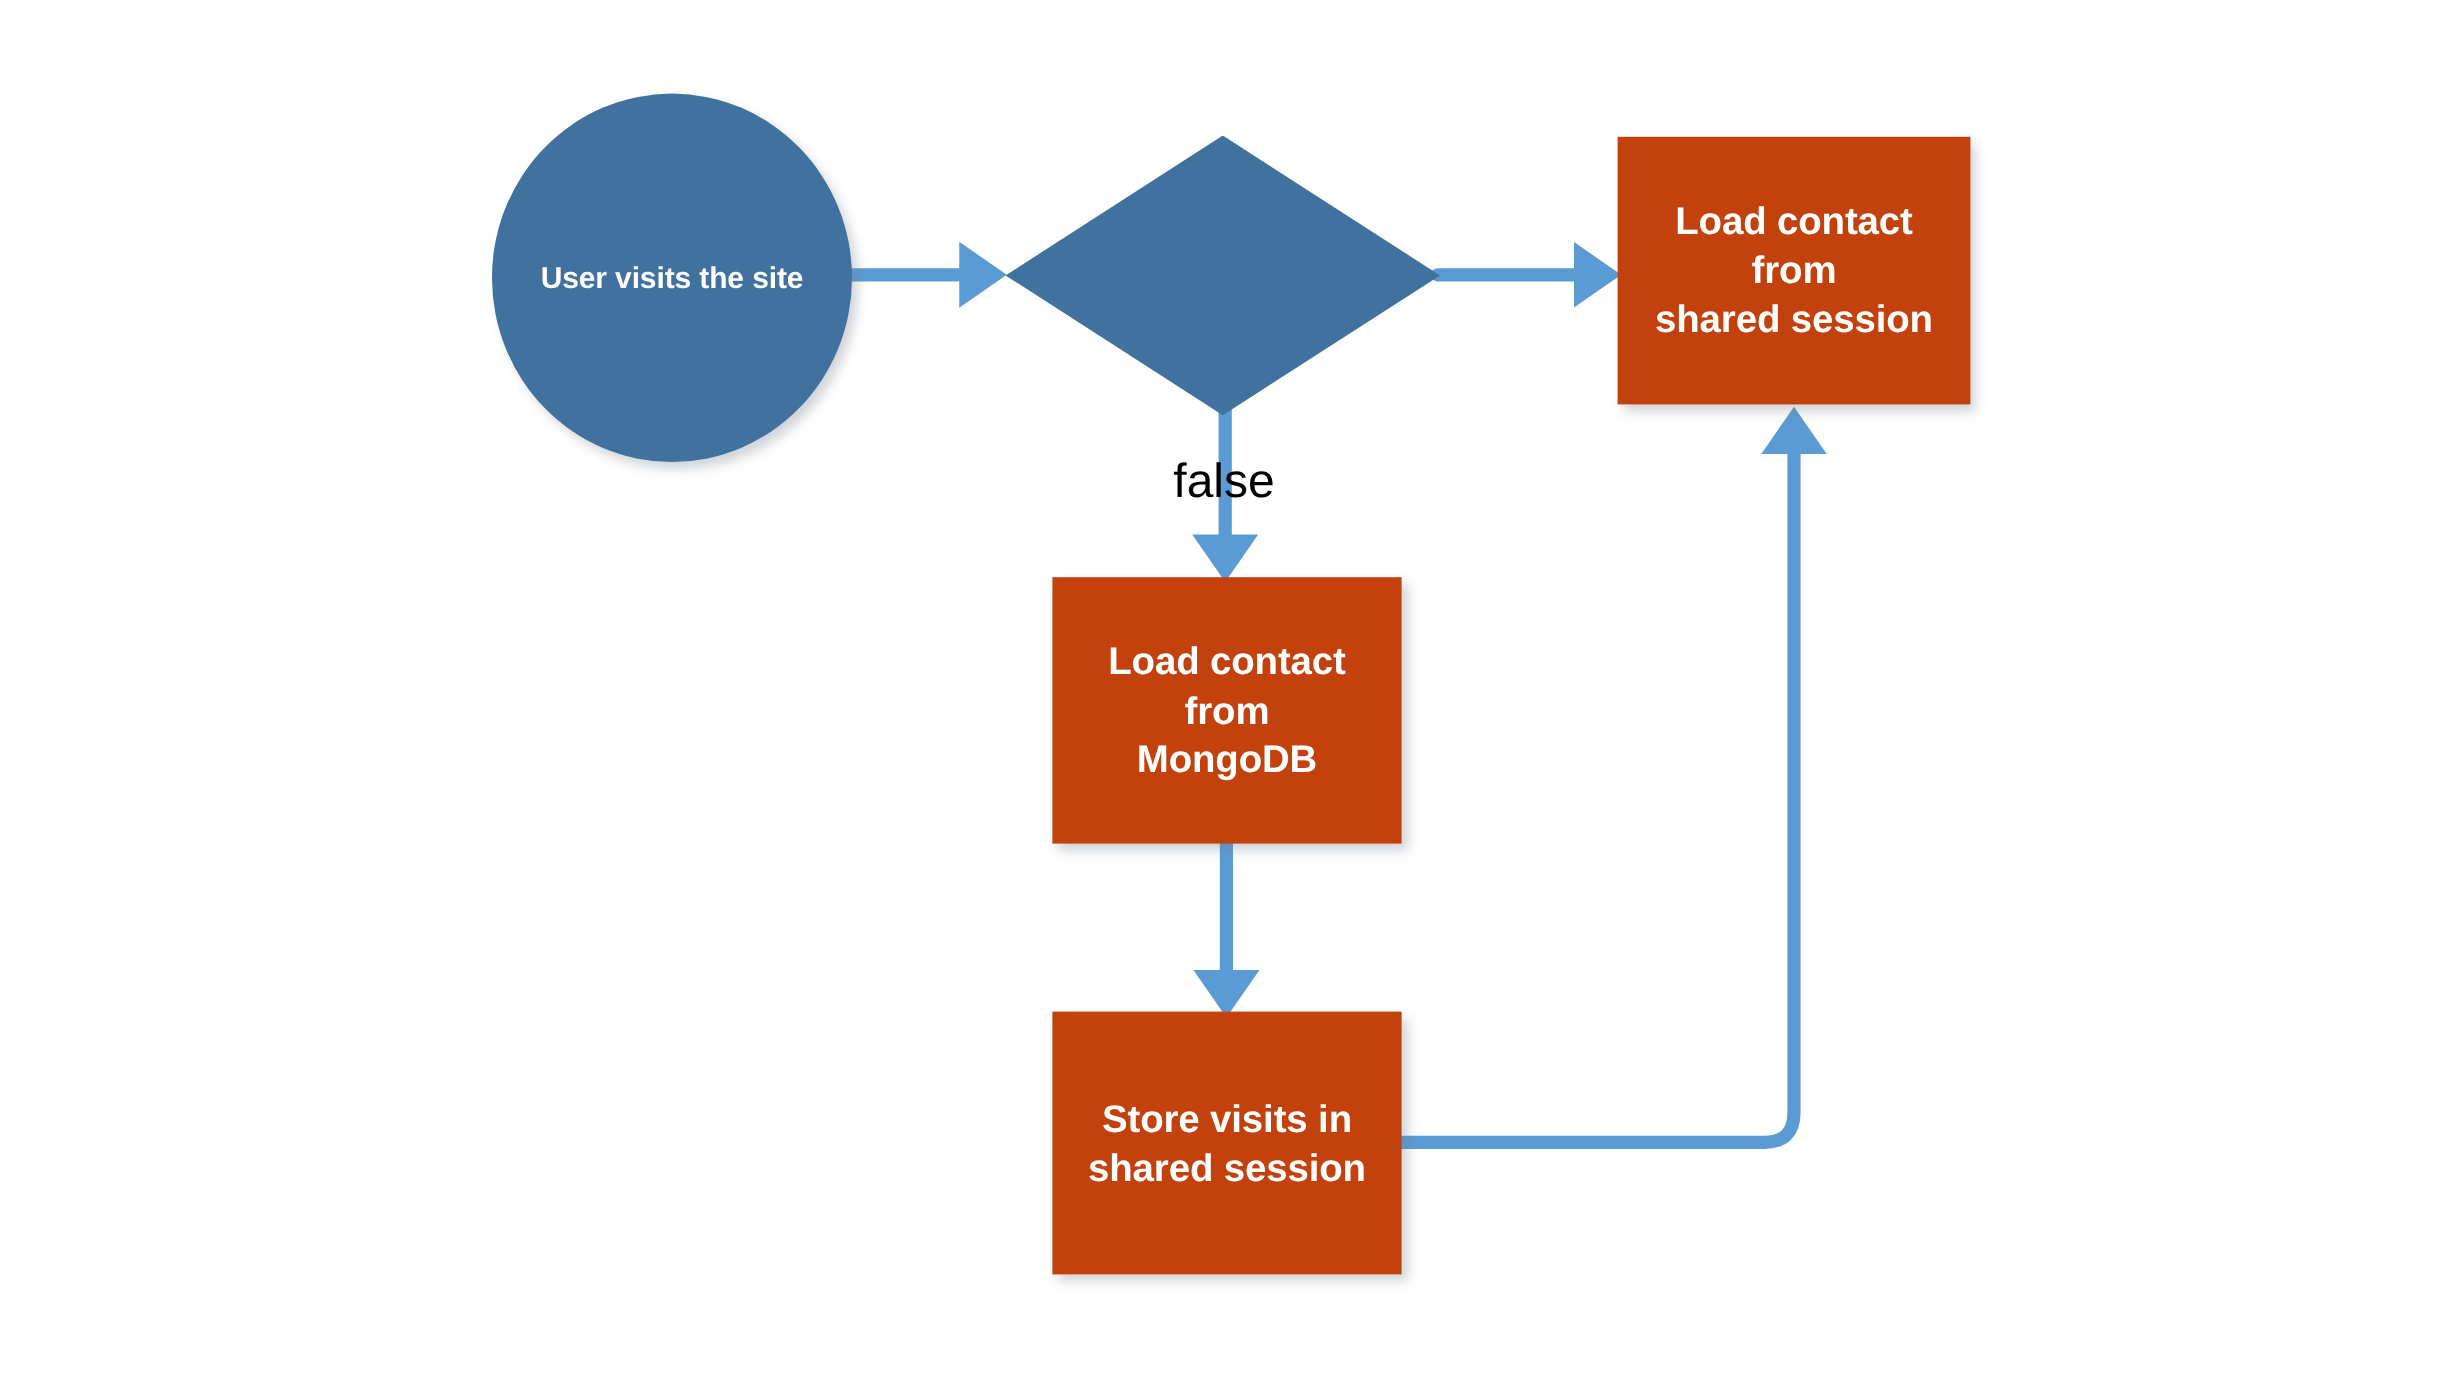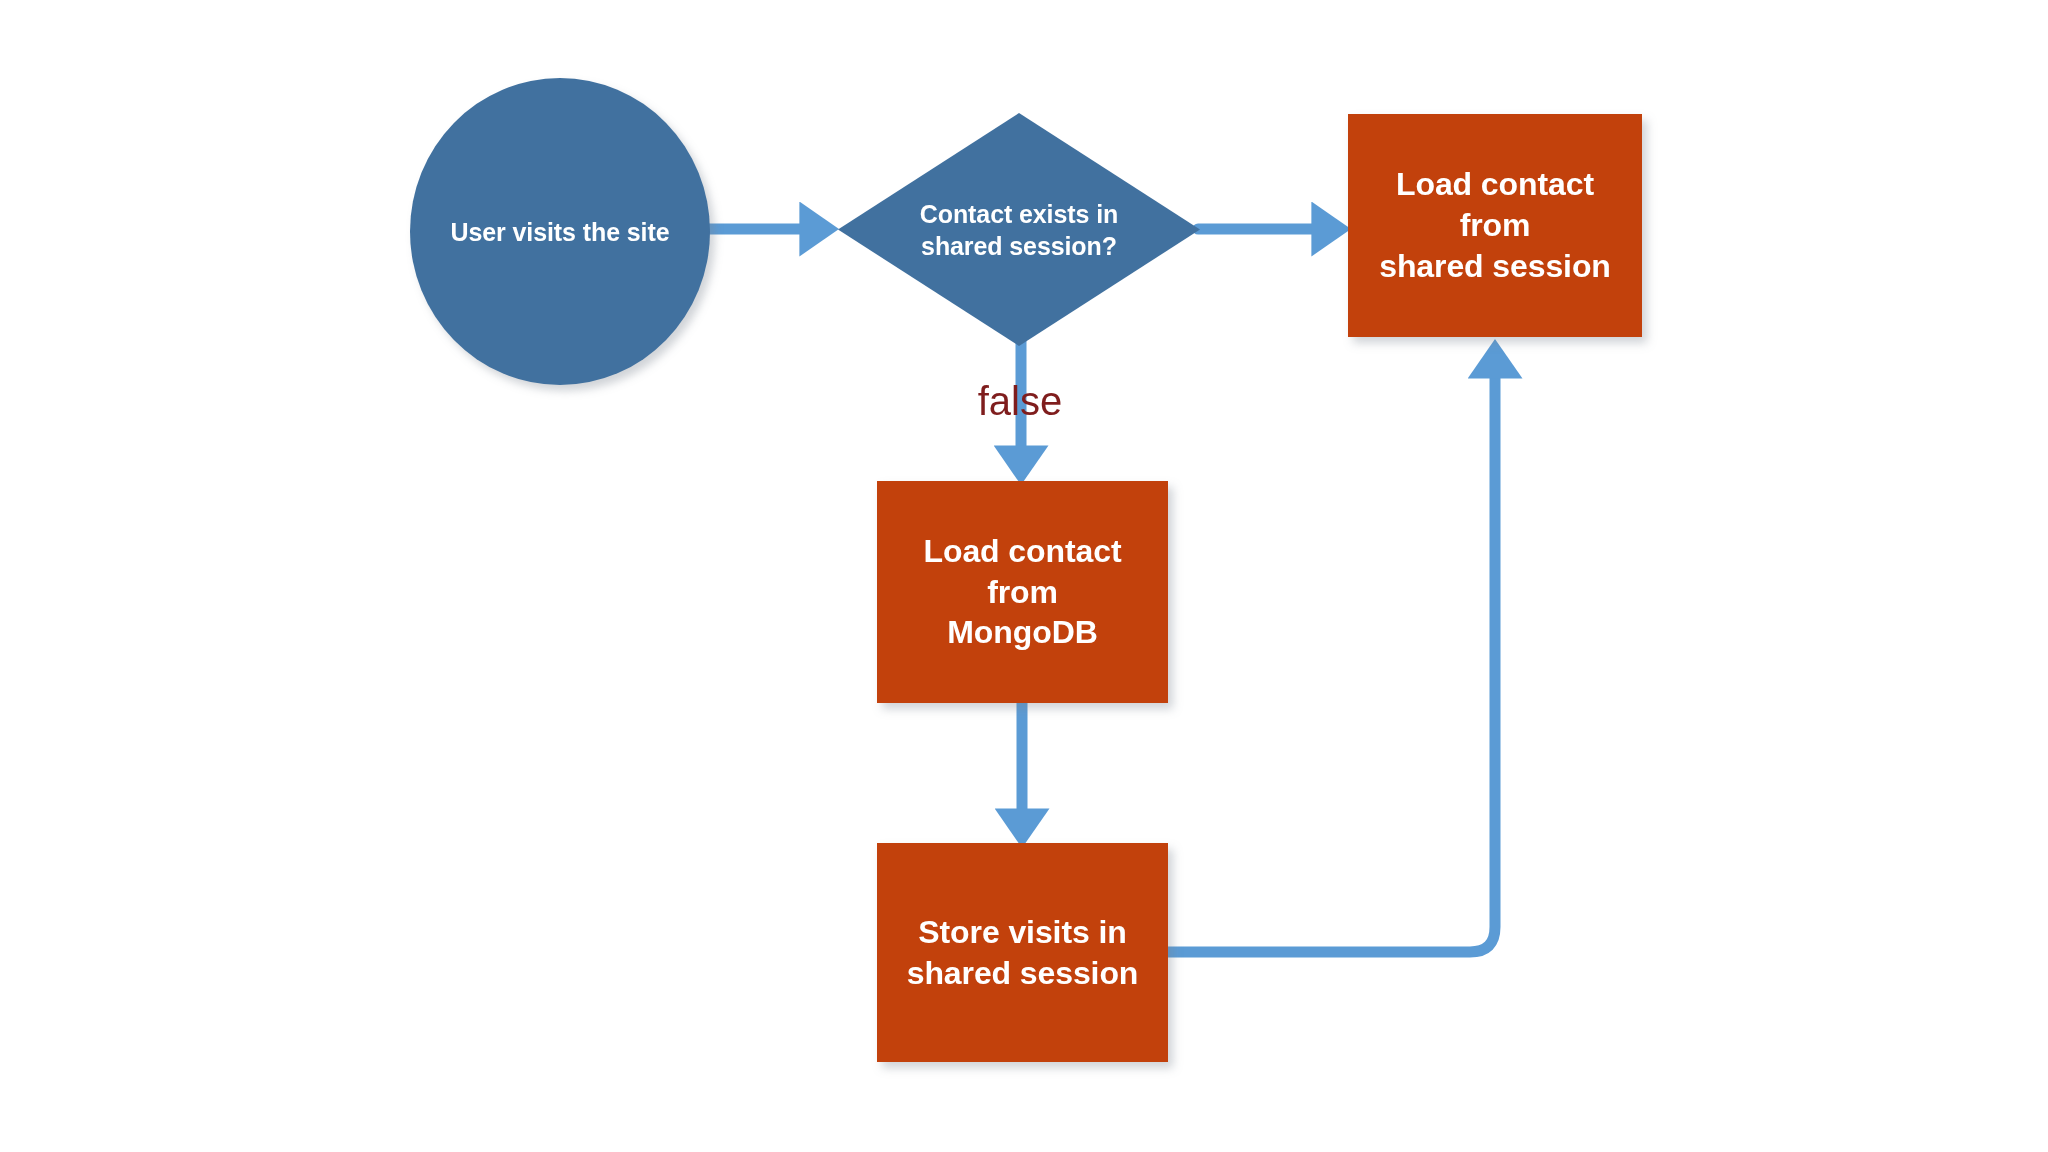--- a/index.html
+++ b/index.html
@@ -99,21 +99,21 @@
     width: 291px;
     height: 219px;
   }
   
   #edge-label-false {
     position: absolute;
     left: 960px;
     top: 379px;
     width: 120px;
     text-align: center;
-    color: #7f1d1d;
+    color: #000000;
     font-size: 40px;
     font-weight: normal;
     z-index: 5;
   }
 </style>
 </head>
 <body>
 
 <div id="canvas">
 
@@ -140,22 +140,20 @@
 
     <path d="M 1166 952 L 1470 952 Q 1495 952 1495 927 L 1495 372" stroke="#5b9bd5" stroke-width="11" fill="none" stroke-linecap="round" stroke-linejoin="round" marker-end="url(#arrow-up)"></path>
   </svg>
 
   <div class="node" id="node-start">
     <span class="label">User visits the site</span>
   </div>
 
   <div class="node" id="node-decision">
     <span class="diamond-shape"></span>
-    <span class="label">Contact exists in
-shared session?</span>
   </div>
 
   <div class="node process" id="node-load-session">
     <span class="label">Load contact from
 shared session</span>
   </div>
 
   <div class="node process" id="node-load-mongo">
     <span class="label">Load contact from
 MongoDB</span>

